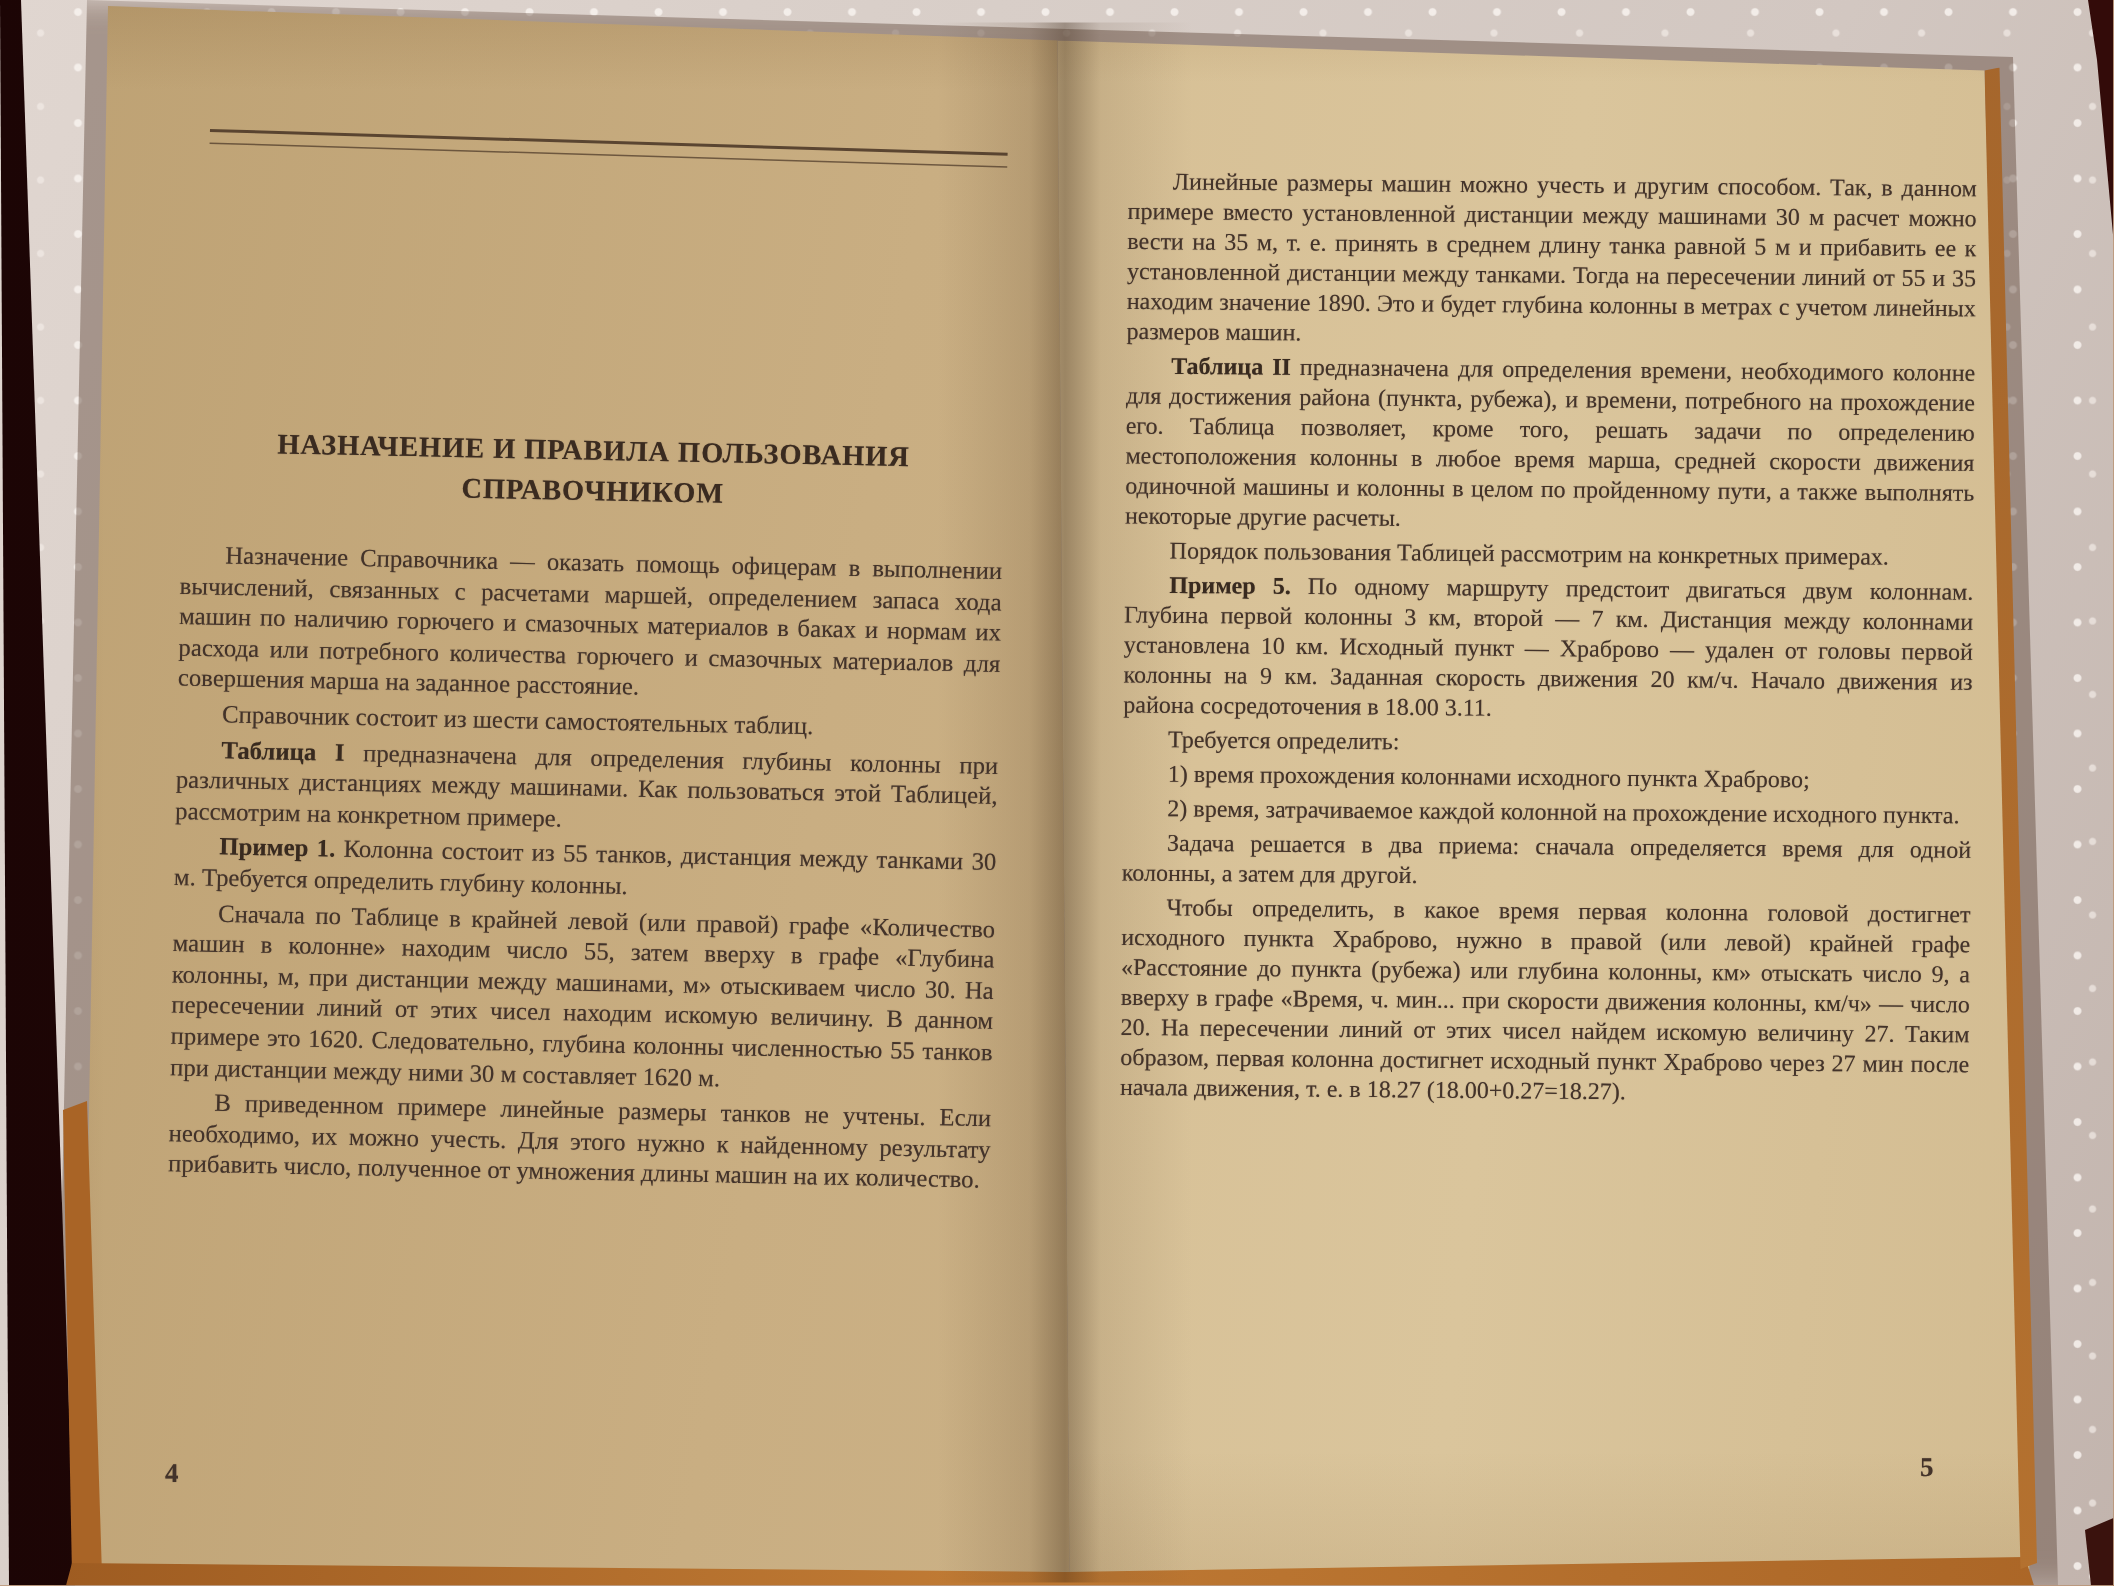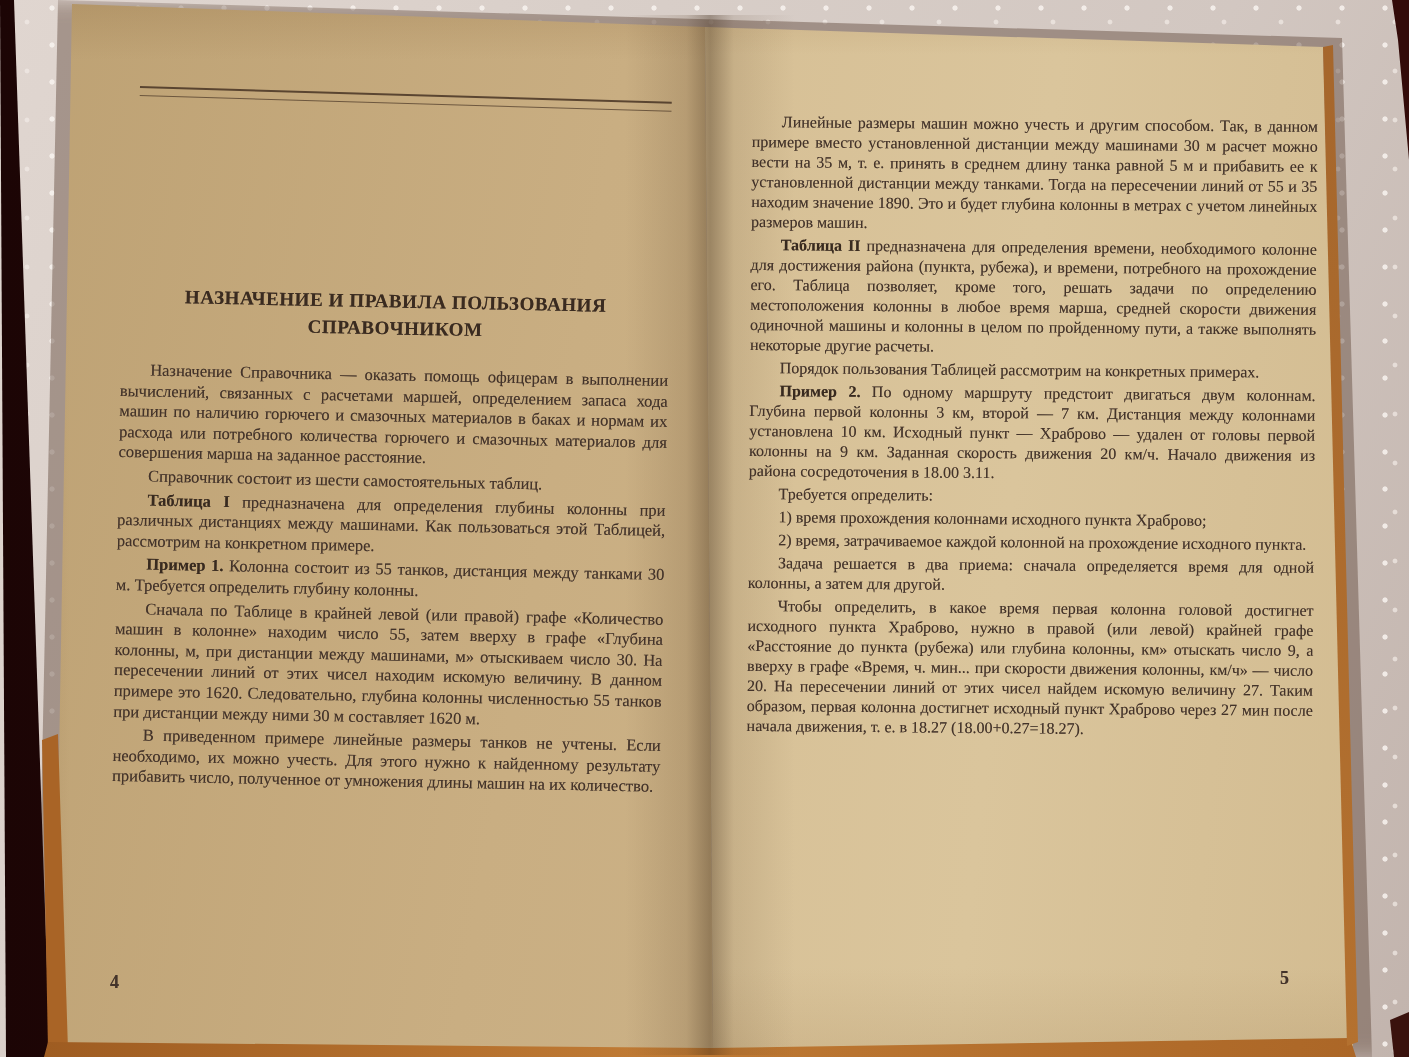--- a/index.html
+++ b/index.html
@@ -119,21 +119,21 @@
         <p class="para"><span>Сначала по Таблице в крайней левой (или правой) графе «Количество машин в колонне» находим число 55, затем вверху в графе «Глубина колонны, м, при дистанции между машинами, м» отыскиваем число 30. На пересечении линий от этих чисел находим искомую величину. В данном примере это 1620. Следовательно, глубина колонны численностью 55 танков при дистанции между ними 30 м составляет 1620 м.</span></p>
         <p class="para"><span>В приведенном примере линейные размеры танков не учтены. Если необходимо, их можно учесть. Для этого нужно к найденному результату прибавить число, полученное от умножения длины машин на их количество.</span></p>
       </div>
   </div>
 
   <div class="text-col right-col">
     <div id="right-paras">
         <p class="para"><span>Линейные размеры машин можно учесть и другим способом. Так, в данном примере вместо установленной дистанции между машинами 30 м расчет можно вести на 35 м, т. е. принять в среднем длину танка равной 5 м и прибавить ее к установленной дистанции между танками. Тогда на пересечении линий от 55 и 35 находим значение 1890. Это и будет глубина колонны в метрах с учетом линейных размеров машин.</span></p>
         <p class="para"><b>Таблица II</b><span> предназначена для определения времени, необходимого колонне для достижения района (пункта, рубежа), и времени, потребного на прохождение его. Таблица позволяет, кроме того, решать задачи по определению местоположения колонны в любое время марша, средней скорости движения одиночной машины и колонны в целом по пройденному пути, а также выполнять некоторые другие расчеты.</span></p>
         <p class="para"><span>Порядок пользования Таблицей рассмотрим на конкретных примерах.</span></p>
-        <p class="para"><b>Пример 2.</b><span> По одному маршруту предстоит двигаться двум колоннам. Глубина первой колонны 3 км, второй — 7 км. Дистанция между колоннами установлена 10 км. Исходный пункт — Храброво — удален от головы первой колонны на 9 км. Заданная скорость движения 20 км/ч. Начало движения из района сосредоточения в 18.00 3.11.</span></p>
+        <p class="para"><b>Пример 5.</b><span> По одному маршруту предстоит двигаться двум колоннам. Глубина первой колонны 3 км, второй — 7 км. Дистанция между колоннами установлена 10 км. Исходный пункт — Храброво — удален от головы первой колонны на 9 км. Заданная скорость движения 20 км/ч. Начало движения из района сосредоточения в 18.00 3.11.</span></p>
         <p class="para"><span>Требуется определить:</span></p>
         <p class="para"><span>1) время прохождения колоннами исходного пункта Храброво;</span></p>
         <p class="para"><span>2) время, затрачиваемое каждой колонной на прохождение исходного пункта.</span></p>
         <p class="para"><span>Задача решается в два приема: сначала определяется время для одной колонны, а затем для другой.</span></p>
         <p class="para"><span>Чтобы определить, в какое время первая колонна головой достигнет исходного пункта Храброво, нужно в правой (или левой) крайней графе «Расстояние до пункта (рубежа) или глубина колонны, км» отыскать число 9, а вверху в графе «Время, ч. мин... при скорости движения колонны, км/ч» — число 20. На пересечении линий от этих чисел найдем искомую величину 27. Таким образом, первая колонна достигнет исходный пункт Храброво через 27 мин после начала движения, т. е. в 18.27 (18.00+0.27=18.27).</span></p>
       </div>
   </div>
 
   <div class="pagenum pagenum-left">4</div>
   <div class="pagenum pagenum-right">5</div>

